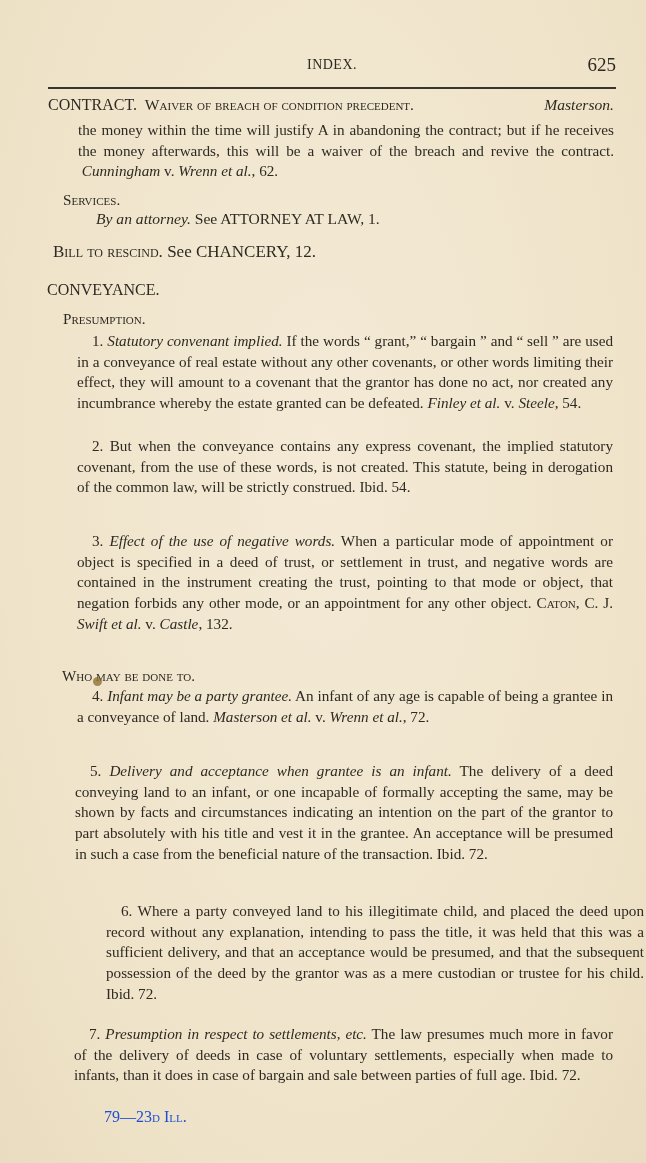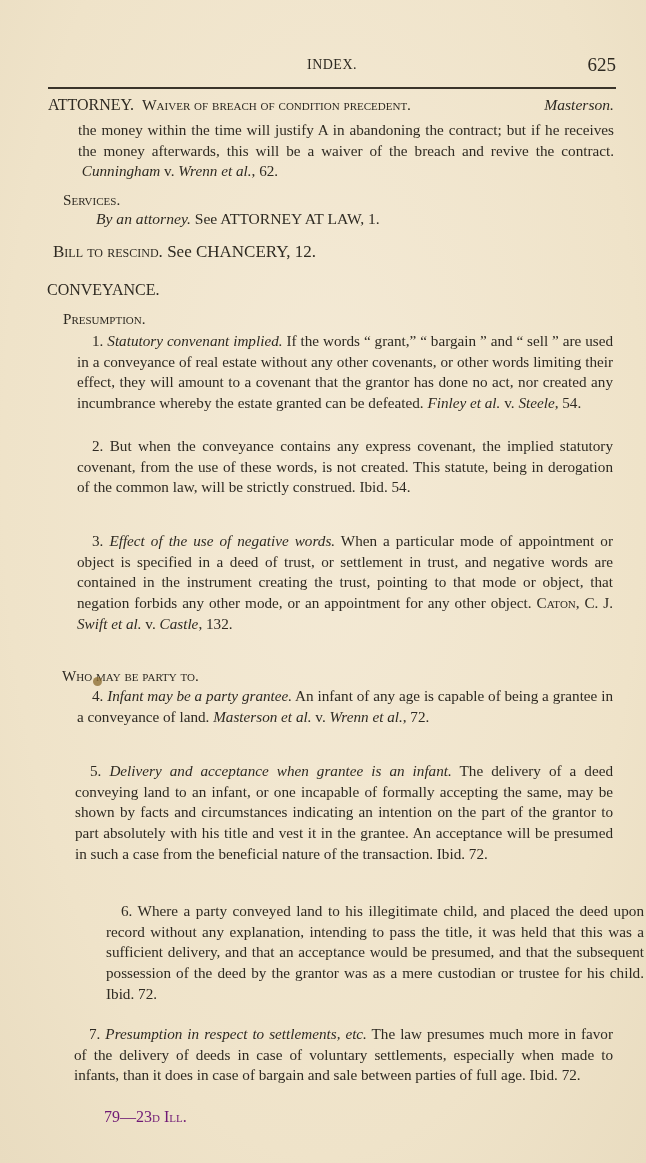--- a/index.html
+++ b/index.html
@@ -28,21 +28,21 @@
 
 <div class="page">
 
   <div class="header">
     <span class="title">INDEX.</span>
     <span class="pageno">625</span>
   </div>
   <div class="rule"></div>
 
   <div class="line" style="top:96px; left:48px; width:566px; font-size:15.6px;">
-    <span style="font-size:16px;">ATTORNEY.</span>&nbsp;
+    <span style="font-size:16px;">CONTRACT.</span>&nbsp;
     <span class="sc">Waiver of breach of condition precedent.</span>
     <span style="position:absolute; right:0;"><i>Masterson.</i></span>
   </div>
 
   <div class="para" style="top:120px; left:78px; width:536px;">
     <span>the money within the time will justify A in abandoning the contract; but if he receives the money afterwards, this will be a waiver of the breach and revive the contract.</span>
     &nbsp;<i>Cunningham</i><span> v. </span><i>Wrenn et al.</i><span>, 62.</span>
   </div>
 
   <div class="line sc" style="top:191px; left:63px;">Services.</div>
@@ -64,21 +64,21 @@
 
   <div class="para first" style="top:436px;">
     <span>2.</span><span> But when the conveyance contains any express covenant, the implied statutory covenant, from the use of these words, is not created. This statute, being in derogation of the common law, will be strictly construed. Ibid. 54.</span>
   </div>
 
   <div class="para first" style="top:531px;">
     <span>3.</span>
     <i>Effect of the use of negative words.</i><span> When a particular mode of appointment or object is specified in a deed of trust, or settlement in trust, and negative words are contained in the instrument creating the trust, pointing to that mode or object, that negation forbids any other mode, or an appointment for any other object. </span><span class="sc">Caton</span><span>, C. J. </span><i>Swift et al.</i><span> v. </span><i>Castle</i><span>, 132.</span>
   </div>
 
-  <div class="line sc" style="top:667px; left:62px;">Who may be party to.</div>
+  <div class="line sc" style="top:667px; left:62px;">Who may be done to.</div>
   <div class="stain"></div>
 
   <div class="para first" style="top:686px;">
     <span>4.</span>
     <i>Infant may be a party grantee.</i><span> An infant of any age is capable of being a grantee in a conveyance of land. </span><i>Masterson et al.</i><span> v. </span><i>Wrenn et al.</i><span>, 72.</span>
   </div>
 
   <div class="para first" style="top:761px; left:75px; width:538px;">
     <span>5.</span>
     <i>Delivery and acceptance when grantee is an infant.</i><span> The delivery of a deed conveying land to an infant, or one incapable of formally accepting the same, may be shown by facts and circumstances indicating an intention on the part of the grantor to part absolutely with his title and vest it in the grantee. An acceptance will be presumed in such a case from the beneficial nature of the transaction. Ibid. 72.</span>
@@ -86,15 +86,15 @@
 
   <div class="para first" style="top:901px; left:75px; width:538px;margin-left:31px;">
     <span>6.</span><span> Where a party conveyed land to his illegitimate child, and placed the deed upon record without any explanation, intending to pass the title, it was held that this was a sufficient delivery, and that an acceptance would be presumed, and that the subsequent possession of the deed by the grantor was as a mere custodian or trustee for his child. Ibid. 72.</span>
   </div>
 
   <div class="para first" style="top:1024px; left:74px; width:539px;">
     <span>7.</span>
     <i>Presumption in respect to settlements, etc.</i><span> The law presumes much more in favor of the delivery of deeds in case of voluntary settlements, especially when made to infants, than it does in case of bargain and sale between parties of full age. Ibid. 72.</span>
   </div>
 
-  <div class="line sc" style="top:1108px; left:104px; font-size:16px; color:#701a75;">79—23d Ill.</div>
+  <div class="line sc" style="top:1108px; left:104px; font-size:16px; color:#1d4ed8;">79—23d Ill.</div>
 
 </div>
 
 </body></html>

